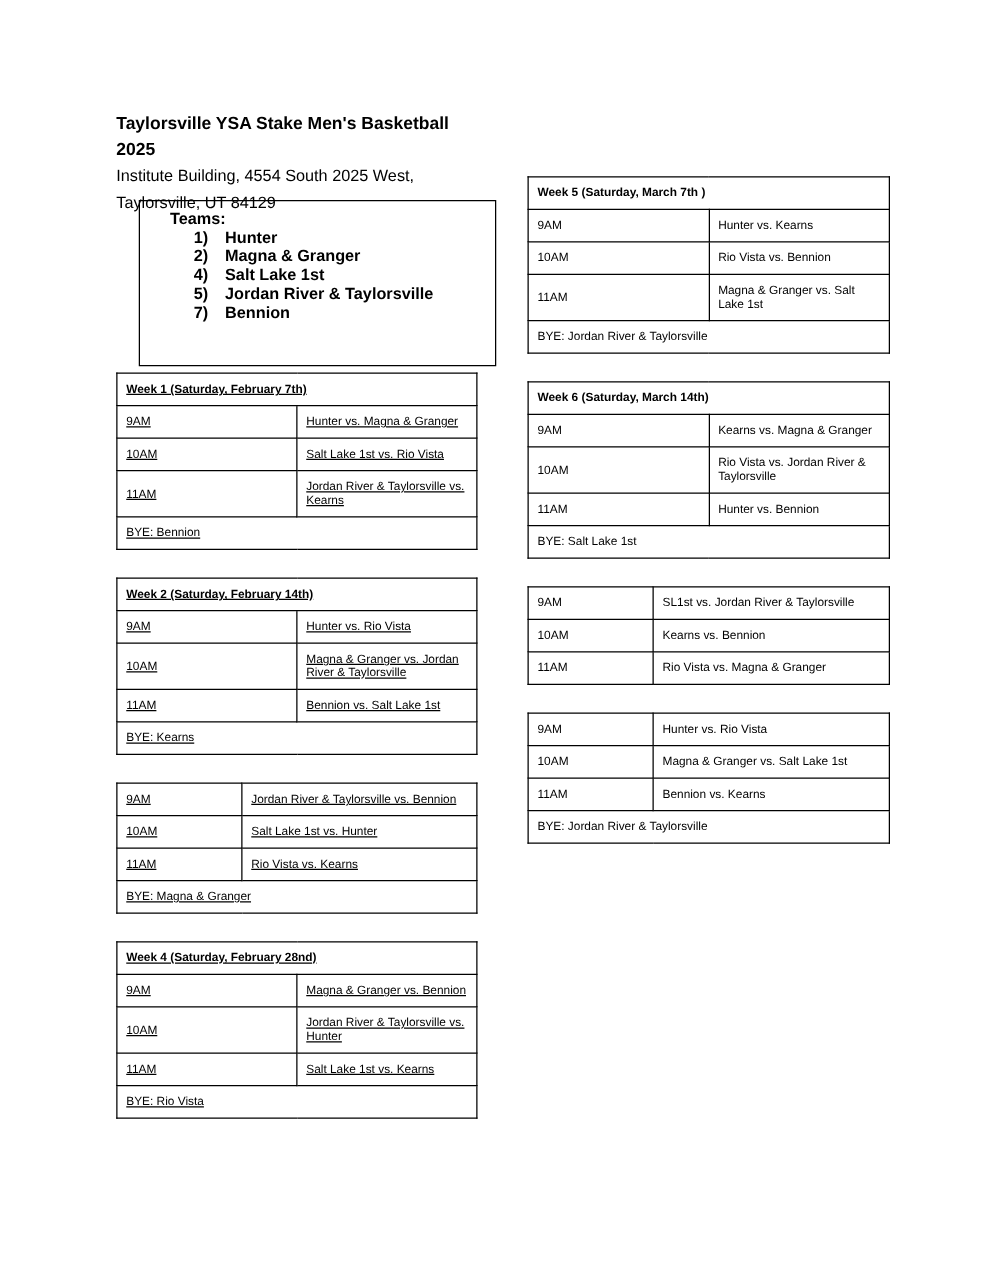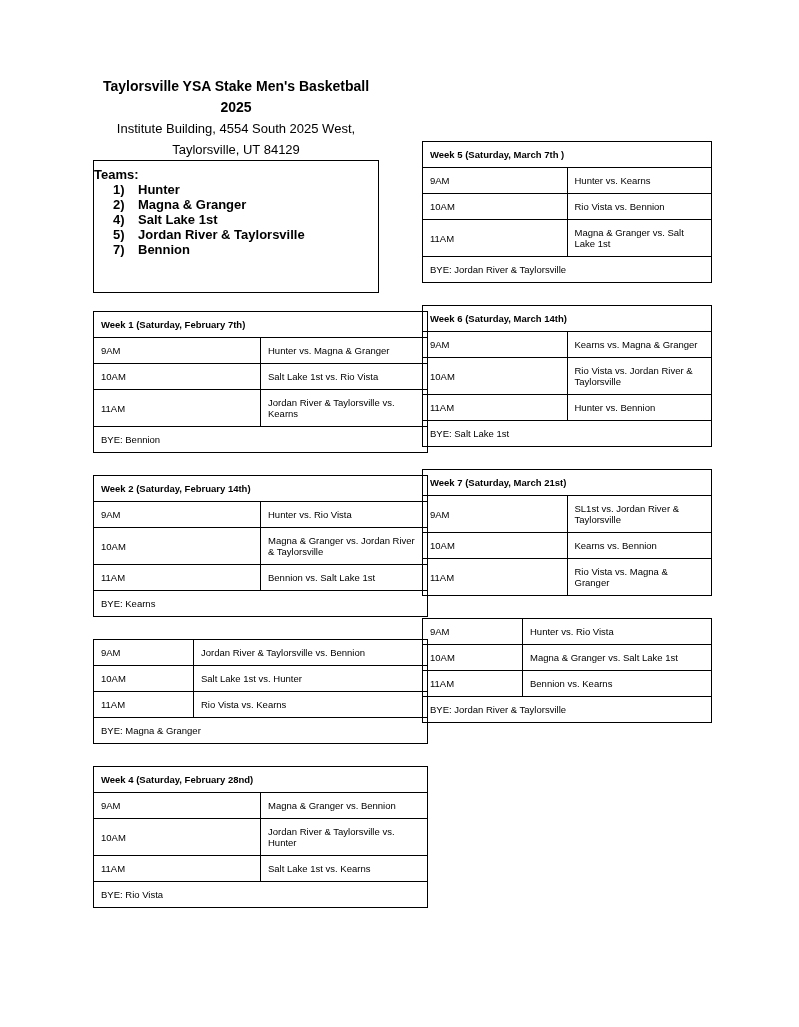--- a/index.html
+++ b/index.html
@@ -11,44 +11,43 @@
     font-family: "Liberation Sans", sans-serif;
     color: #000000;
     overflow: hidden;
   }
   .page { position: relative; width: 799px; height: 1027px; background: #ffffff; }
 
   
   .header-block {
     position: absolute;
     left: 93px;
-    top: 76px;
+    top: 88px;
     width: 286px;
-    text-align: center;
   }
   .doc-title { font-size: 14px; font-weight: bold; line-height: 21px; }
   .doc-address { font-size: 13px; line-height: 21px; }
 
   
   .teams-box {
     position: absolute;
-    left: 93px;
+    left: 111px;
     top: 160px;
     width: 286px;
     min-height: 133px;
     border: 1px solid #000000;
-    padding: 6px 8px 8px 0;
+    padding: 6px 8px 8px 24px;
   }
   .teams-heading { font-size: 13px; font-weight: bold; line-height: 15px; }
   .teams-list { list-style: none; margin: 0; padding: 0 0 0 19px; font-weight: bold; }
   .teams-list li { font-size: 13px; line-height: 15px; white-space: nowrap; }
   .team-num { display: inline-block; width: 25px; }
 
   
-  .col-left  { position: absolute; left: 93px;  top: 311px; width: 335px; }
+  .col-left  { position: absolute; left: 93px;  top: 298px; width: 289px; text-decoration: underline; }
   .col-right { position: absolute; left: 422px; top: 141px; width: 290px; }
 
   table.week {
     width: 100%;
     border-collapse: collapse;
     margin-bottom: 22px;
     font-size: 9.5px;
     table-layout: fixed;
   }
   table.week th, table.week td {
@@ -222,23 +221,20 @@
             <td class="match-cell">Hunter vs. Bennion</td>
           </tr>
       <tr>
             <td class="bye-cell" colspan="2">BYE: Salt Lake 1st</td>
           </tr>
     </tbody>
       </table>
 
     <table class="week">
       <tbody>
-          <tr>
-            <th colspan="2">Week 7 (Saturday, March 21st)</th>
-          </tr>
       <tr>
             <td class="time-cell">9AM</td>
             <td class="match-cell">SL1st vs. Jordan River &amp; Taylorsville</td>
           </tr>
       <tr>
             <td class="time-cell">10AM</td>
             <td class="match-cell">Kearns vs. Bennion</td>
           </tr>
       <tr>
             <td class="time-cell">11AM</td>

